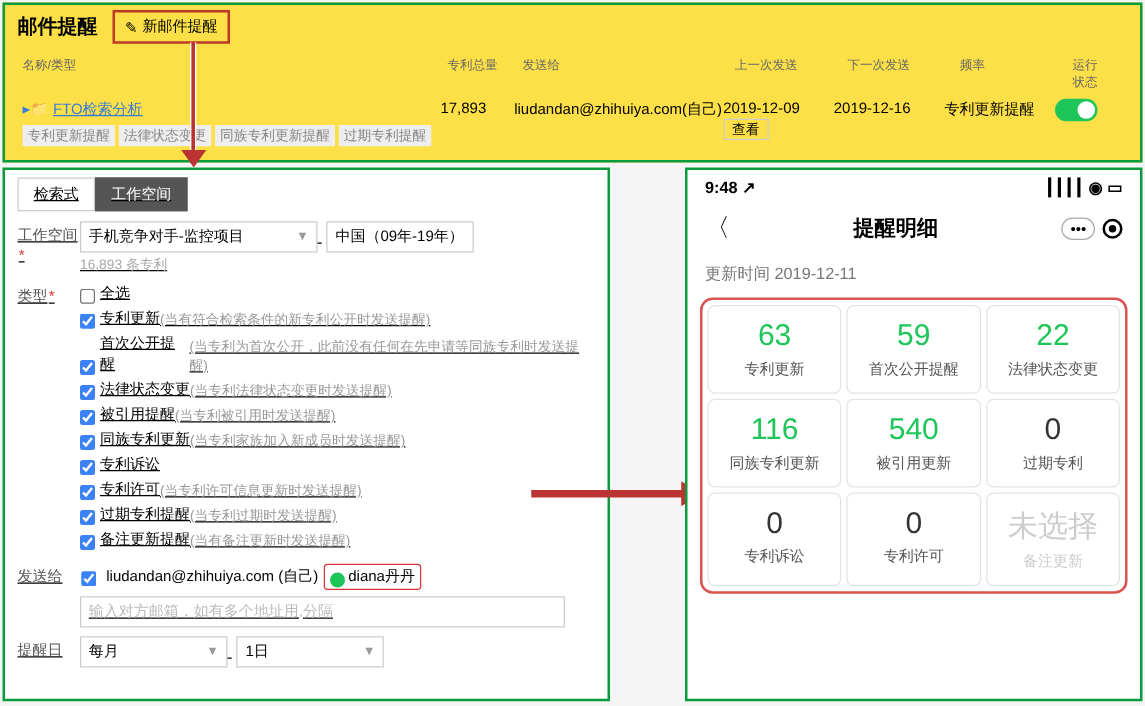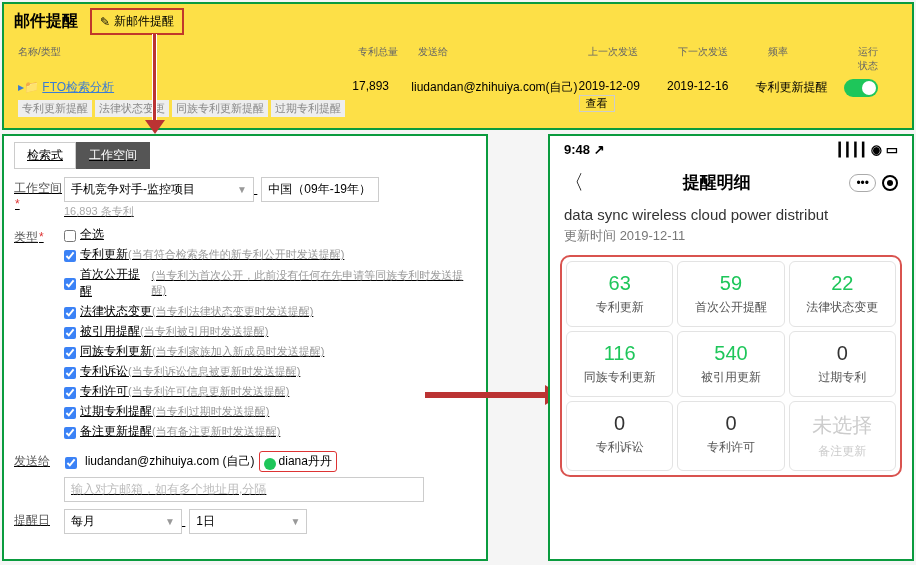--- a/index.html
+++ b/index.html
@@ -30,49 +30,49 @@
 
 .frow { display:flex; margin-bottom:7px; align-items:flex-start; }
 .flabel { width:50px; color:#555; padding-top:3px; }
 .req::after { content:"*"; color:#d33; margin-left:1px; }
 .finput { flex:1; }
 .sel-box { border:1px solid #ccc; padding:3px 6px; display:inline-flex; align-items:center; justify-content:space-between; background:#fff; cursor:pointer; }
 .w200{width:190px}.w110{width:118px}
 .subtxt { color:#aaa; font-size:11px; margin-top:2px; }
 .txt-in { border:1px solid #ccc; padding:3px 6px; width:350px; }
 
-.cb-line { display:flex; align-items:center; margin-bottom:3px; font-size:12px; }
+.cb-line { display:flex; align-items:flex-end; margin-bottom:3px; font-size:12px; }
 .cb { width:12px;height:12px; margin-right:4px; margin-top:2px; flex:none; accent-color:#3b82f6; }
 .cb-line span.h { color:#999; font-size:11px; }
 
 .sendto-box{display:inline-flex;align-items:center;border:1px solid transparent;}
 .chip{display:inline-flex;align-items:center;gap:3px;padding:1px 4px;}
 .chip.wechat{border:1px solid #d33;border-radius:3px;align-items:flex-end;}
 .wechat-ico{width:12px;height:12px;background:#1ec65a;border-radius:50%;display:inline-block;position:relative;}
-.contactin{border:1px solid #ccc;padding:3px 6px;width:360px;margin-top:4px;color:#bbb;}
+.contactin{border:1px solid #ccc;padding:3px 6px;width:388px;margin-top:4px;color:#bbb;}
 
 .arrow-right{position:absolute;left:425px;top:388px;width:140px;height:14px;}
 .ar-line{position:absolute;left:0;top:4px;width:122px;height:6px;background:#b33;}
 .ar-head{position:absolute;left:120px;top:-3px;width:0;height:0;border-top:10px solid transparent;border-bottom:10px solid transparent;border-left:16px solid #b33;}
 
 .panel-right{position:absolute;left:548px;top:134px;width:366px;height:427px;border:2px solid #0a9b3e;background:#fff;}
 .statusbar{display:flex;justify-content:space-between;align-items:center;padding:6px 14px;font-size:13px;font-weight:600;}
 .titlebar{display:flex;align-items:center;justify-content:space-between;padding:6px 14px 10px;}
 .tb-back{font-size:20px;cursor:pointer;}
 .tb-title{font-size:17px;font-weight:600;}
 .tb-r{display:flex;gap:6px;align-items:center;}
 .dots{border:1px solid #aaa;border-radius:10px;padding:1px 6px;font-size:12px;cursor:pointer;}
 .circ{width:16px;height:16px;border:2px solid #000;border-radius:50%;display:inline-flex;align-items:center;justify-content:center;cursor:pointer;}
 .circ::after{content:"";width:6px;height:6px;background:#000;border-radius:50%;}
 .det-sub{padding:0 14px;font-size:15px;color:#333;}
 .det-time{padding:4px 14px 8px;font-size:13px;color:#777;}
 .grid-wrap{border:2px solid #d9534f;border-radius:10px;margin:2px 10px;padding:4px;}
 .grid3{display:grid;grid-template-columns:repeat(3,1fr);gap:4px;}
 .cell{border:1px solid #e3e3e3;border-radius:6px;text-align:center;padding:10px 2px;}
-.cnum{font-size:20px;color:#1ec65a;}
+.cnum{font-size:24px;color:#1ec65a;}
 .cnum.zero{color:#333;}
 .clab{font-size:12px;color:#555;margin-top:4px;}
 .cell.dis .cnum{color:#ccc;}
 .cell.dis .clab{color:#ccc;}
 .caret{font-size:10px;color:#999;}
 </style>
 </head>
 <body>
 
 <div class="panel-top">
@@ -164,21 +164,20 @@
           <span class="h">(当专利被引用时发送提醒)</span>
         </div>
         <div class="cb-line">
           <input type="checkbox" class="cb" checked="" style="">
           <span>同族专利更新</span> 
           <span class="h">(当专利家族加入新成员时发送提醒)</span>
         </div>
         <div class="cb-line">
           <input type="checkbox" class="cb" checked="" style="">
           <span>专利诉讼</span> 
-          <span class="h">(当专利诉讼信息被更新时发送提醒)</span>
         </div>
         <div class="cb-line">
           <input type="checkbox" class="cb" checked="" style="">
           <span>专利许可</span> 
           <span class="h">(当专利许可信息更新时发送提醒)</span>
         </div>
         <div class="cb-line">
           <input type="checkbox" class="cb" checked="" style="">
           <span>过期专利提醒</span> 
           <span class="h">(当专利过期时发送提醒)</span>
@@ -240,21 +239,20 @@
     </span>
   </div>
   <div class="titlebar">
     <span class="tb-back">〈</span>
     <span class="tb-title">提醒明细</span>
     <span class="tb-r">
       <span class="dots">•••</span>
       <span class="circ"></span>
     </span>
   </div>
-  <div class="det-sub">data sync wireless cloud power distribut</div>
   <div class="det-time">
     <span>更新时间</span> <span>2019-12-11</span>
   </div>
   <div class="grid-wrap">
     <div class="grid3" id="grid3">
         <div class="cell">
           <div class="cnum">63</div>
           <div class="clab">专利更新</div>
         </div>
         <div class="cell">

